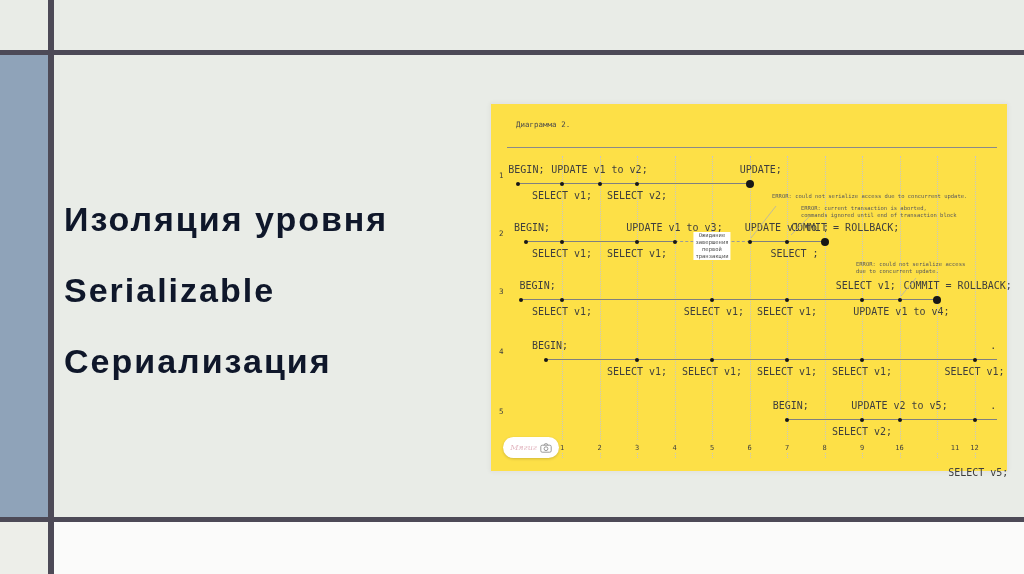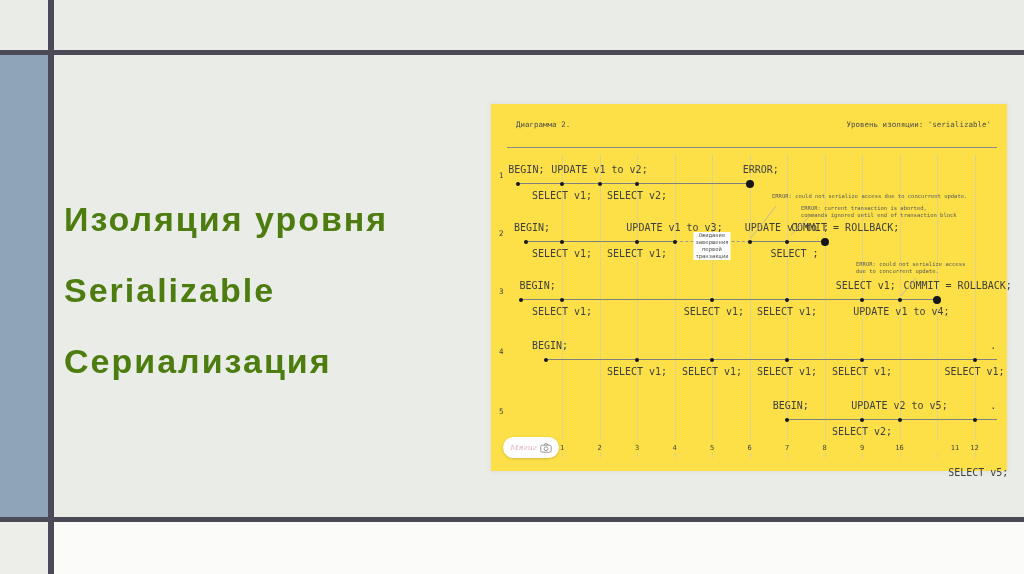--- a/index.html
+++ b/index.html
@@ -13,21 +13,21 @@
   .blue-block{left:0;top:55px;width:48px;height:462px;background:#8fa3b9;}
   .vbar{left:48px;top:0;width:6px;height:574px;background:#4d4a57;}
   .hbar-top{left:0;top:50px;width:1024px;height:5px;background:#4d4a57;}
   .hbar-bottom{left:0;top:517px;width:1024px;height:5px;background:#4d4a57;}
   .bottom-right{left:54px;top:522px;width:970px;height:52px;background:#fbfbfa;}
   .bottom-left{left:0;top:522px;width:48px;height:52px;background:#edeee9;}
   
   .slide-title{
     left:64px;top:200px;width:420px;
     font-family:"Liberation Sans","DejaVu Sans",sans-serif;
-    font-weight:bold;font-size:34px;letter-spacing:2px;color:#4d7c0f;
+    font-weight:bold;font-size:34px;letter-spacing:2px;color:#0f172a;
   }
   .title-line{margin-bottom:32px;white-space:nowrap;}
   
   .card{
     left:490px;top:103px;width:516px;height:367px;background:#fde047;
     border:1px solid #e4e4e4;box-shadow:0 0 5px rgba(0,0,0,0.05);
   }
   .hdr{font-size:7.5px;color:#4b4b4b;white-space:nowrap;}
   .hdr-sep{left:16px;top:43px;width:490px;height:0;border-top:1px solid #8a8a8a;}
   .grid{width:0;border-left:1px dotted #c6c6c6;}
@@ -64,21 +64,20 @@
 <div class="abs vbar"></div>
 
 <div class="abs slide-title">
   <div class="title-line">Изоляция уровня</div>
   <div class="title-line">Serializable</div>
   <div class="title-line">Сериализация</div>
 </div>
 
 <div class="abs card">
   <div class="abs hdr" style="left:25px;top:16px">Диаграмма 2.</div>
-  <div class="abs hdr" style="left:0;top:16px;width:500px;text-align:right">Уровень изоляции: 'serializable'</div>
   <div class="abs hdr-sep"></div>
 
   <div class="abs" style="left:0;top:0;width:516px;height:367px">
       <div class="abs grid" style="left: 71px; top: 52px; height: 284px;"></div>
       <div class="abs grid" style="left: 71px; top: 349px; height: 5px;"></div>
       <div class="abs axis" style="left: 71px; top: 340px;">1</div>
       <div class="abs grid" style="left: 108.5px; top: 52px; height: 284px;"></div>
       <div class="abs grid" style="left: 108.5px; top: 349px; height: 5px;"></div>
       <div class="abs axis" style="left: 108.5px; top: 340px;">2</div>
       <div class="abs grid" style="left: 146px; top: 52px; height: 284px;"></div>
@@ -113,21 +112,21 @@
       <div class="abs axis" style="left: 483.5px; top: 340px;">12</div>
       <div class="abs rownum" style="left: 8px; top: 67px;">1</div>
       <div class="abs seg" style="left: 27.125px; top: 79px; width: 231.375px;"></div>
       <div class="abs dot" style="left: 25.125px; top: 77.5px;"></div>
       <div class="abs dot" style="left: 69px; top: 77.5px;"></div>
       <div class="abs dot" style="left: 106.5px; top: 77.5px;"></div>
       <div class="abs dot" style="left: 144px; top: 77.5px;"></div>
       <div class="abs dot big" style="left: 254.5px; top: 75.5px;"></div>
       <div class="abs lbl" style="left: 35.375px; top: 60px;">BEGIN;</div>
       <div class="abs lbl" style="left: 108.5px; top: 60px;">UPDATE v1 to v2;</div>
-      <div class="abs lbl" style="left: 269.75px; top: 60px;">ERROR;</div>
+      <div class="abs lbl" style="left: 269.75px; top: 60px;">UPDATE;</div>
       <div class="abs lbl" style="left: 71px; top: 86px;">SELECT v1;</div>
       <div class="abs lbl" style="left: 146px; top: 86px;">SELECT v2;</div>
       <div class="abs rownum" style="left: 8px; top: 125px;">2</div>
       <div class="abs seg" style="left: 35px; top: 137px; width: 148.5px;"></div>
       <div class="abs seg dashed" style="left: 183.5px; top: 137px; width: 75px;"></div>
       <div class="abs seg" style="left: 258.5px; top: 137px; width: 75px;"></div>
       <div class="abs dot" style="left: 33px; top: 135.5px;"></div>
       <div class="abs dot" style="left: 69px; top: 135.5px;"></div>
       <div class="abs dot" style="left: 144px; top: 135.5px;"></div>
       <div class="abs dot" style="left: 181.5px; top: 135.5px;"></div>

